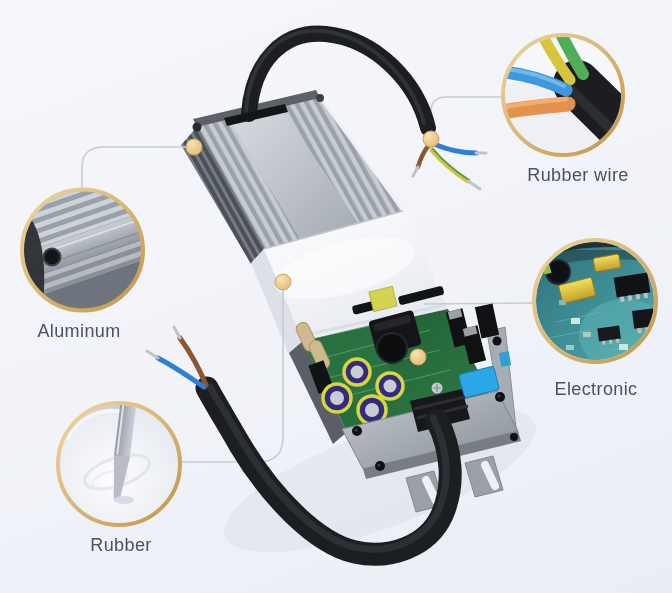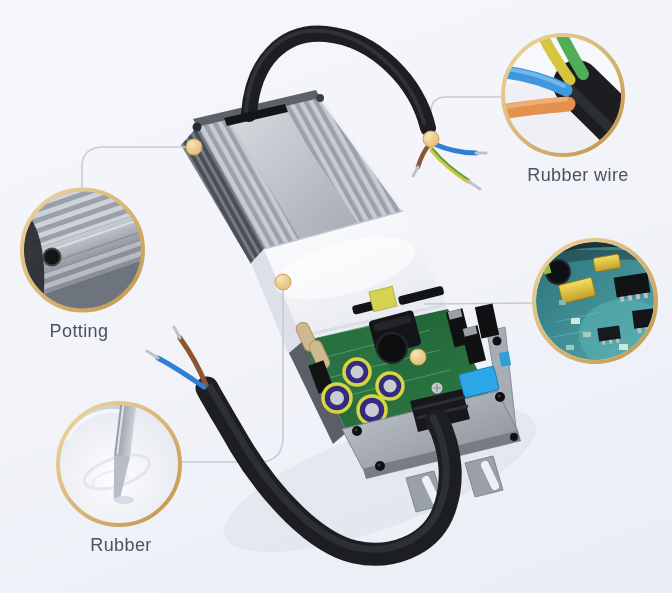--- a/index.html
+++ b/index.html
@@ -328,23 +328,24 @@
     </g>
     <circle cx="119" cy="464" r="61" fill="none" stroke="url(#goldRing)" stroke-width="4"></circle>
   </g>
 </svg>
 
 <div class="callout-label" style="left:578px;top:164px">
   <div>Rubber wire</div>
 </div>
 
 <div class="callout-label" style="left:79px;top:320px">
-  <div>Potting</div>
+  <div>Aluminum</div>
 </div>
 
 <div class="callout-label" style="left:596px;top:378px">
+  <div>Electronic</div>
 </div>
 
 <div class="callout-label" style="left:121px;top:534px">
   <div>Rubber</div>
 </div>
 
 </div>
 
 </body></html>

